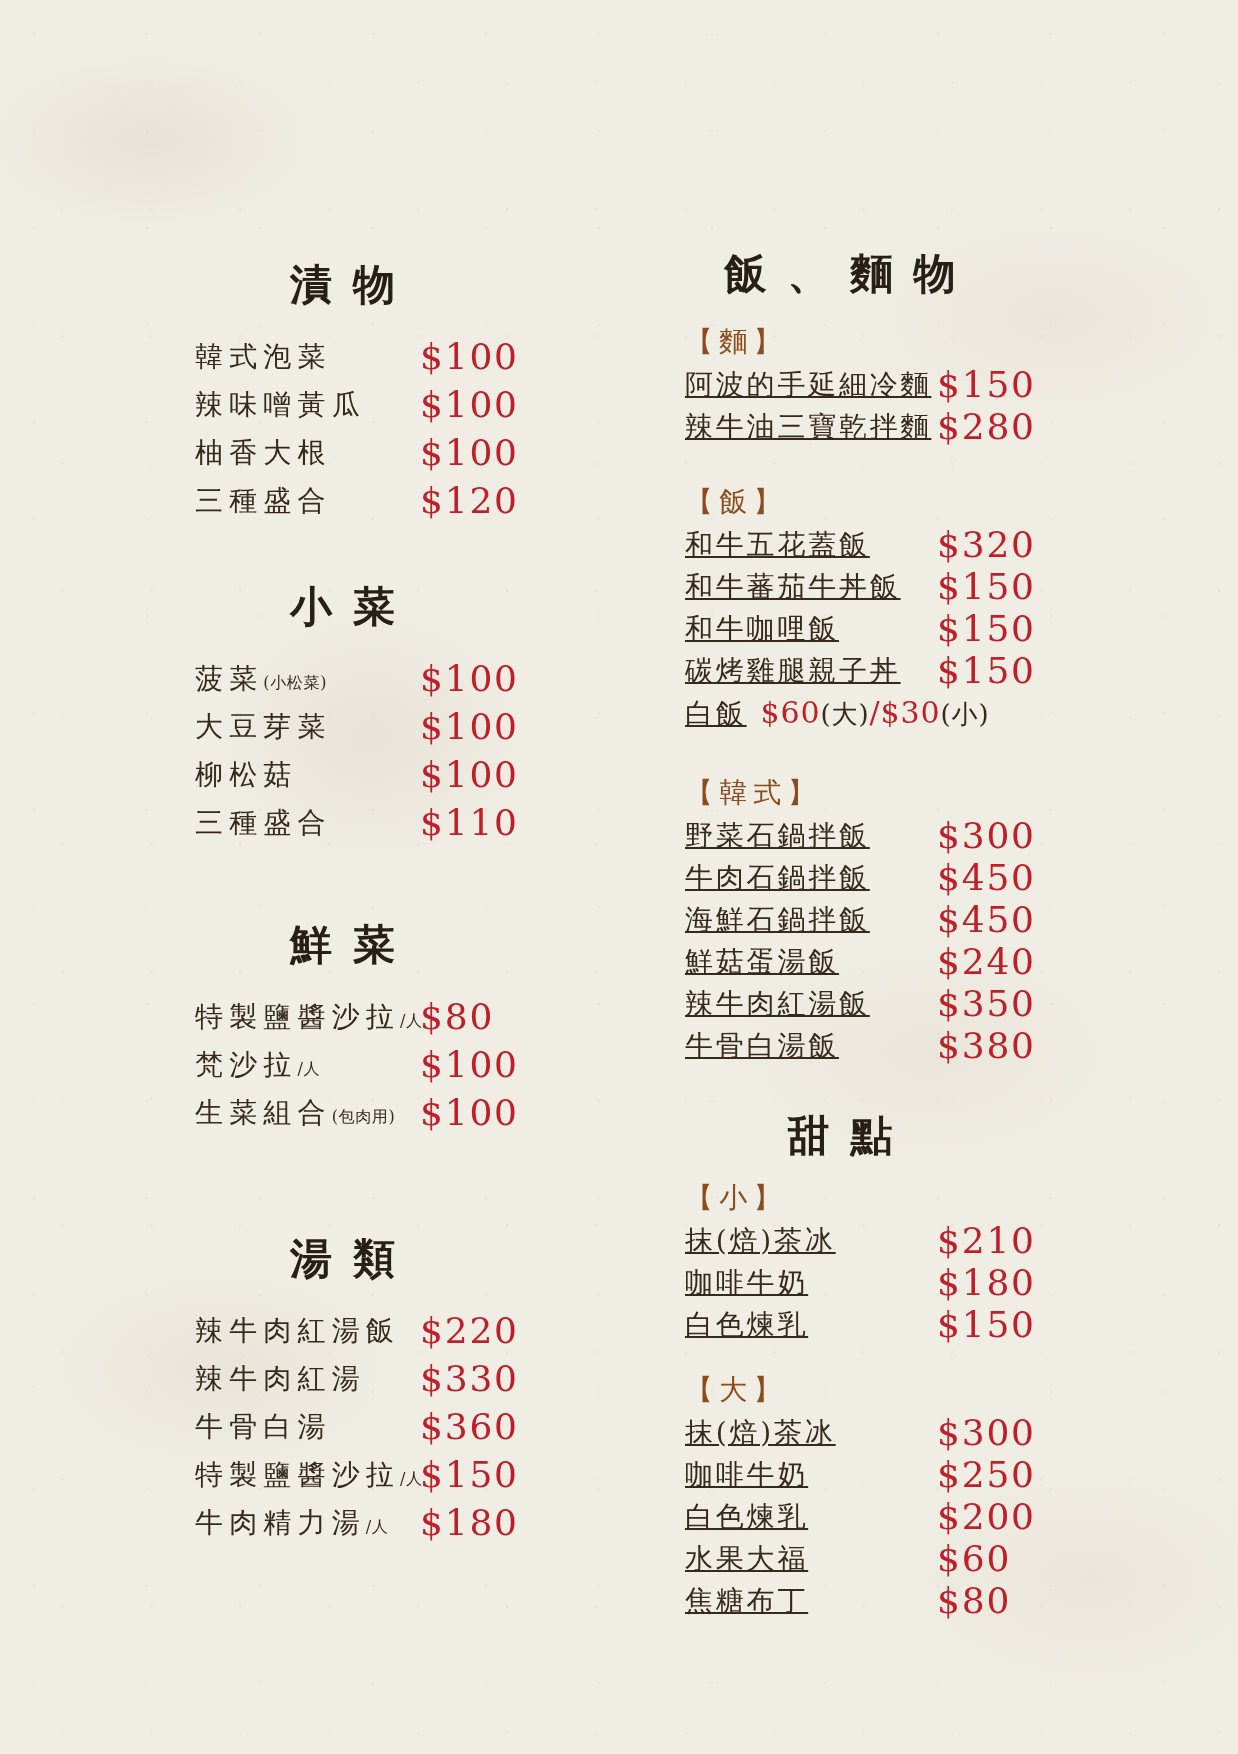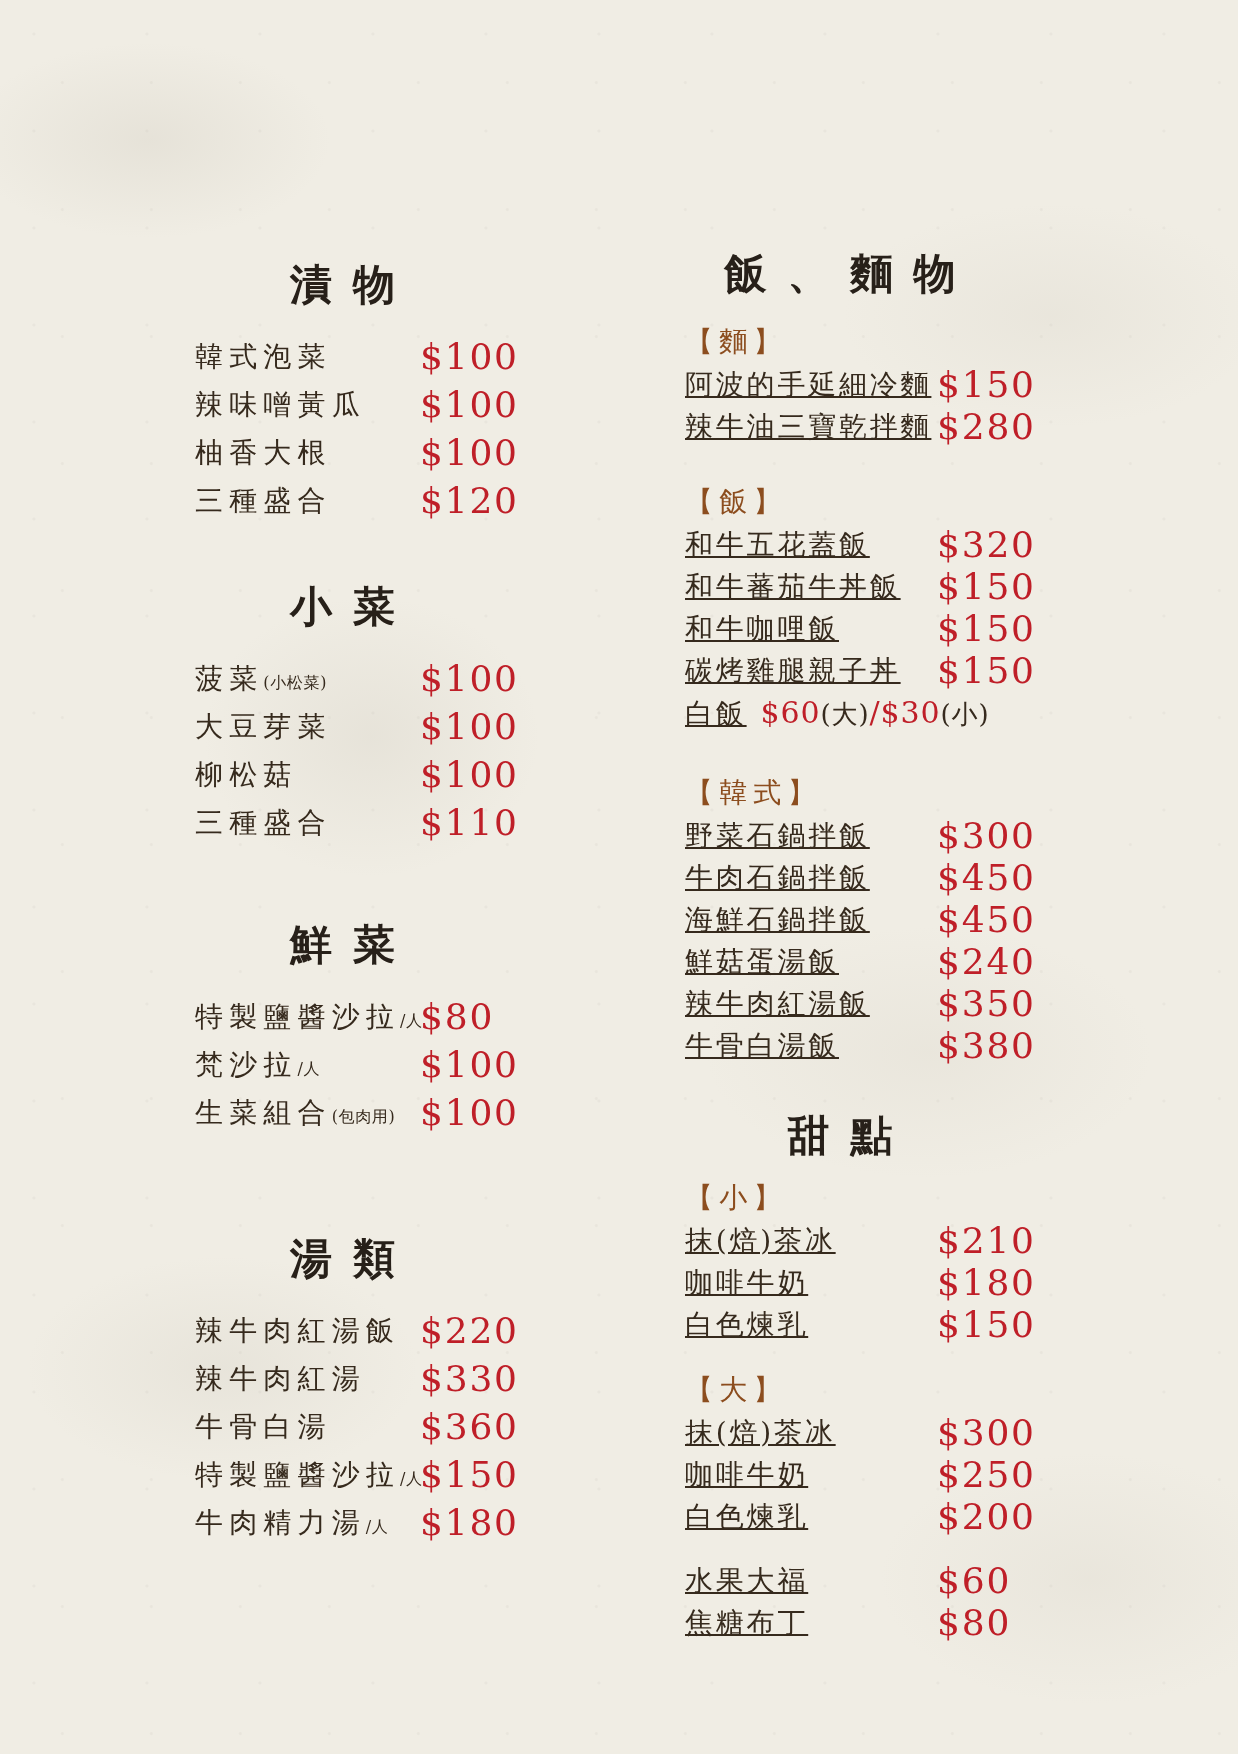--- a/index.html
+++ b/index.html
@@ -38,21 +38,21 @@
 
   .sec-sides{margin-top:56px;}
   .sec-fresh{margin-top:72px;}
   .sec-soups{margin-top:96px;}
   .sec-desserts{margin-top:43px;}
   .col-right .sec-title.t-desserts{margin-bottom:18px;}
 
   .grp-rice{margin-top:32px;}
   .grp-korean{margin-top:36px;}
   .grp-large{margin-top:22px;}
-  .grp-extra{margin-top:22px;}
+  .grp-extra{}
 
   .glabel{
     font-size:28px;line-height:40px;
     color:#8c4d1e;
     letter-spacing:0.22em;
     margin:0 0 4px 0;
     white-space:nowrap;
   }
   .glabel:empty{display:none;}
 

